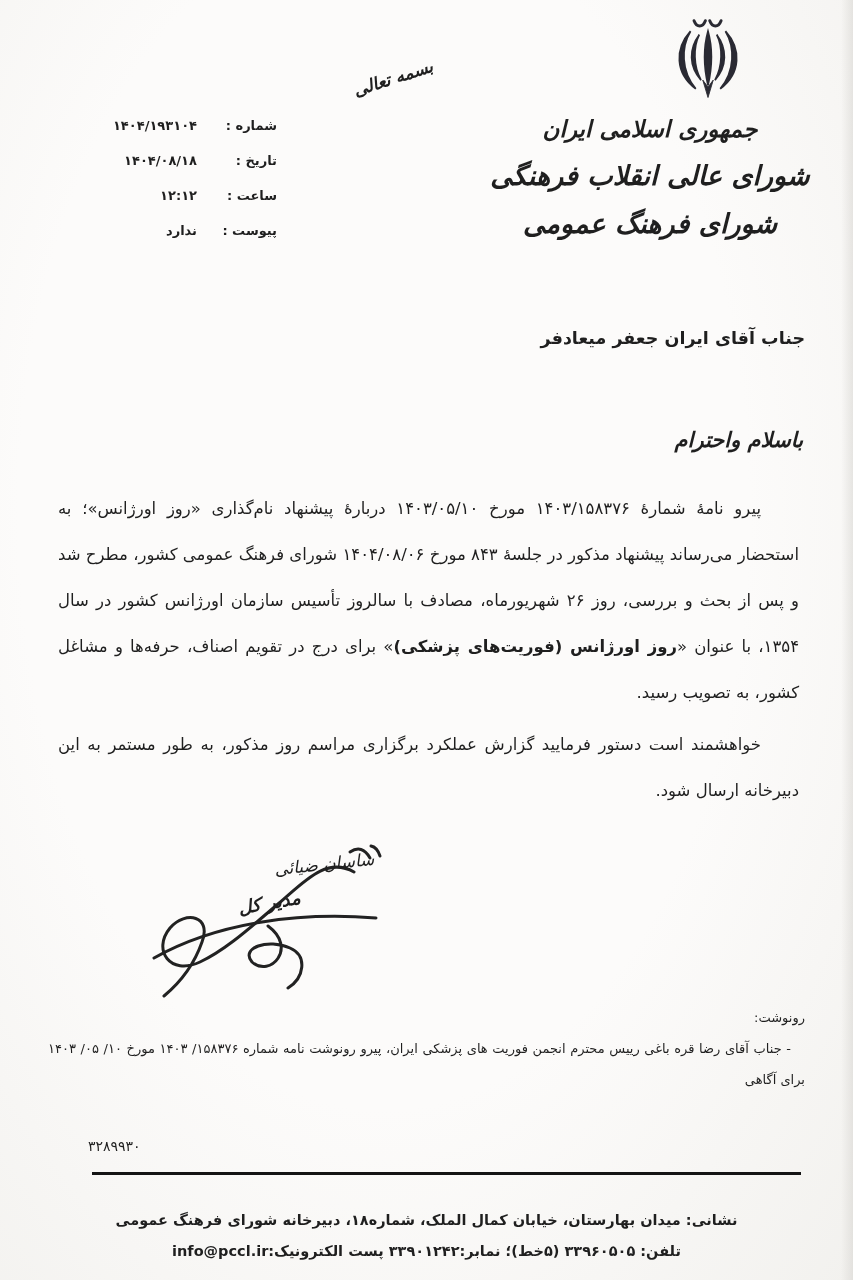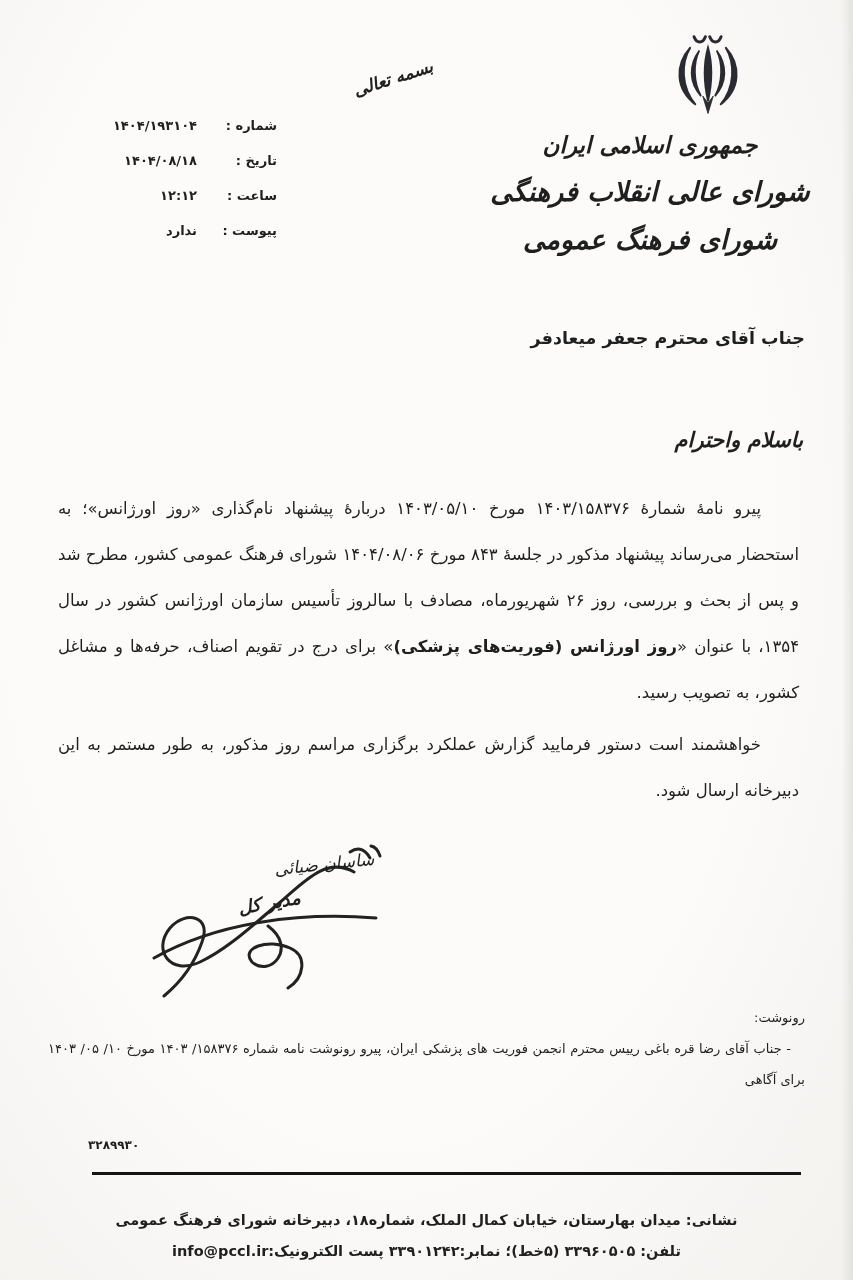--- a/index.html
+++ b/index.html
@@ -5,21 +5,21 @@
   html,body{margin:0;padding:0;background:#e9e8e5;}
   *{box-sizing:border-box;}
   .page{
     position:relative;width:853px;height:1280px;margin:0 auto;
     background:radial-gradient(ellipse at 45% 40%, #fcfbfa 55%, #f2f1ee 100%);
     font-family:"DejaVu Sans", sans-serif;color:#1f1f1f;overflow:hidden;
   }
   .edge-shadow{position:absolute;top:0;right:0;width:12px;height:100%;
     background:linear-gradient(to left,#d7d5d1,rgba(255,255,255,0));opacity:.55;}
   
-  .org{position:absolute;top:28px;right:38px;width:330px;text-align:center;direction:rtl;margin-left:11px;}
+  .org{position:absolute;top:12px;right:38px;width:330px;text-align:center;direction:rtl;margin-left:11px;}
   .emblem{display:block;margin:0 auto 4px;transform:translateX(58px);}
   .org-l1{font-size:23px;font-weight:bold;font-style:italic;line-height:34px;}
   .org-l2{font-size:27px;font-weight:bold;font-style:italic;line-height:40px;margin-top:10px;}
   .org-l3{font-size:27px;font-weight:bold;font-style:italic;line-height:40px;margin-top:8px;}
   
   .bismillah{position:absolute;top:68px;left:352px;font-size:17px;font-weight:bold;
     font-style:italic;transform:rotate(-18deg);direction:rtl;}
   
   .meta{position:absolute;top:118px;left:55px;width:222px;direction:rtl;}
   .meta-row{display:flex;margin-bottom:20px;font-size:13px;font-weight:bold;}
@@ -42,21 +42,21 @@
   .sig-name{position:absolute;top:26px;right:34px;font-size:17px;font-style:italic;
     transform:rotate(-6deg);direction:rtl;white-space:nowrap;}
   .sig-title{position:absolute;top:64px;right:108px;font-size:18px;font-weight:bold;
     font-style:italic;transform:rotate(-10deg);direction:rtl;white-space:nowrap;}
   
   .cc{position:absolute;right:48px;left:48px;top:988px;direction:rtl;
     font-size:13px;line-height:31px;text-align:justify;margin-top:14px;}
   .cc-heading{margin:0;}
   .cc-item{margin:0;text-indent:14px;}
   
-  .doc-number{position:absolute;left:88px;top:1138px;font-size:12px;font-weight:bold;
+  .doc-number{position:absolute;left:88px;top:1138px;font-size:14px;font-weight:normal;
     letter-spacing:1px;}
   .footer-rule{position:absolute;left:92px;right:52px;top:1172px;
     border-top:3px solid #141414;}
   .footer{position:absolute;left:60px;right:60px;top:1180px;text-align:center;
     direction:rtl;font-weight:bold;font-size:14.5px;line-height:31px;margin-top:25px;}
 </style>
 </head>
 <body>
 
 <div class="page">
@@ -95,21 +95,21 @@
       <span class="meta-label">ساعت :</span>
       <span class="meta-value">۱۲:۱۲</span>
     </div>
     <div class="meta-row">
       <span class="meta-label">پیوست :</span>
       <span class="meta-value">ندارد</span>
     </div>
   </div>
 
   <div class="recipient">
-    <div>جناب آقای محترم جعفر میعادفر</div>
+    <div>جناب آقای ایران جعفر میعادفر</div>
   </div>
 
   <div class="salutation">باسلام واحترام</div>
 
   <div class="body">
     <p><span>پیرو نامهٔ شمارهٔ ۱۴۰۳/۱۵۸۳۷۶ مورخ ۱۴۰۳/۰۵/۱۰ دربارهٔ پیشنهاد نام‌گذاری «روز اورژانس»؛ به استحضار می‌رساند پیشنهاد مذکور در جلسهٔ ۸۴۳ مورخ ۱۴۰۴/۰۸/۰۶ شورای فرهنگ عمومی کشور، مطرح شد و پس از بحث و بررسی، روز ۲۶ شهریورماه، مصادف با سالروز تأسیس سازمان اورژانس کشور در سال ۱۳۵۴، با عنوان «</span><b>روز اورژانس (فوریت‌های پزشکی)</b><span>» برای درج در تقویم اصناف، حرفه‌ها و مشاغل کشور، به تصویب رسید.</span></p>
     <p>خواهشمند است دستور فرمایید گزارش عملکرد برگزاری مراسم روز مذکور، به طور مستمر به این دبیرخانه ارسال شود.</p>
   </div>
 
   <div class="signature">

